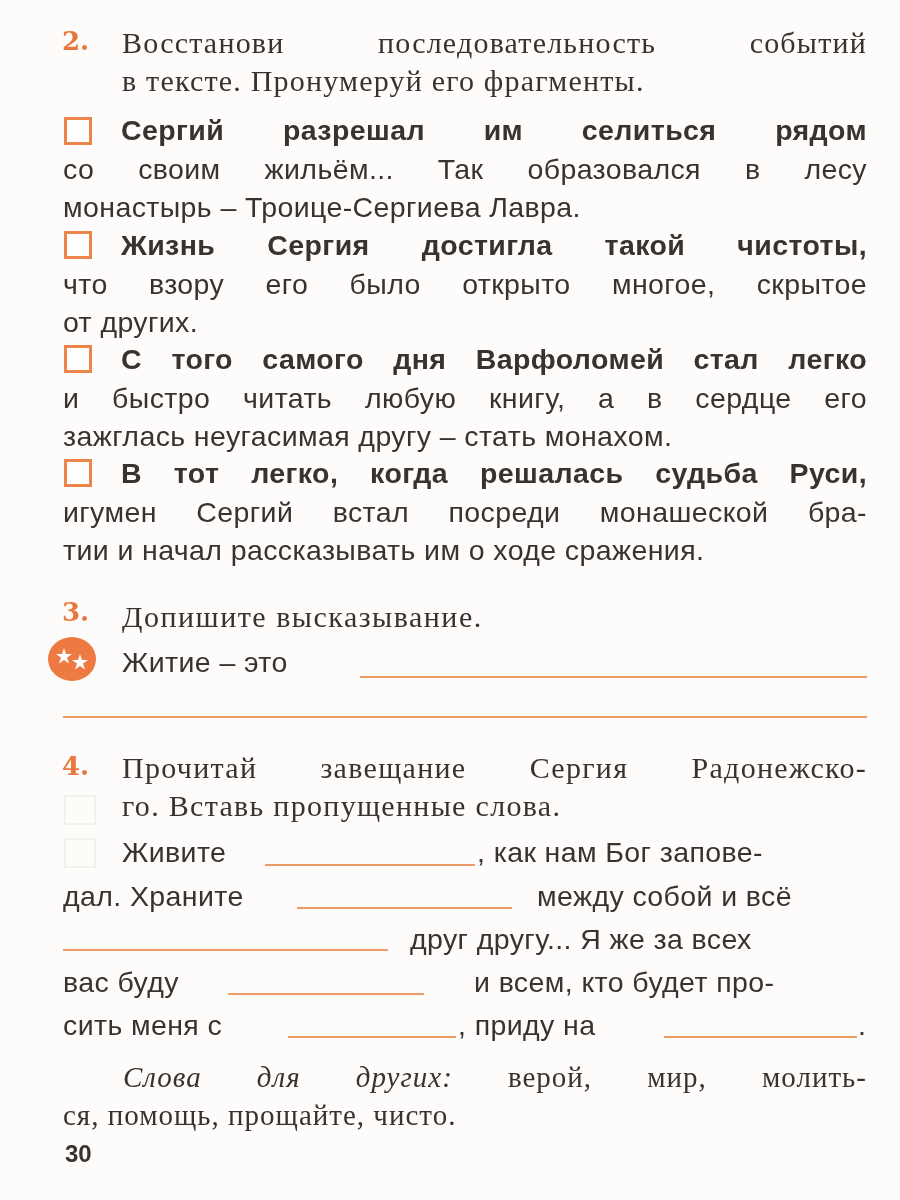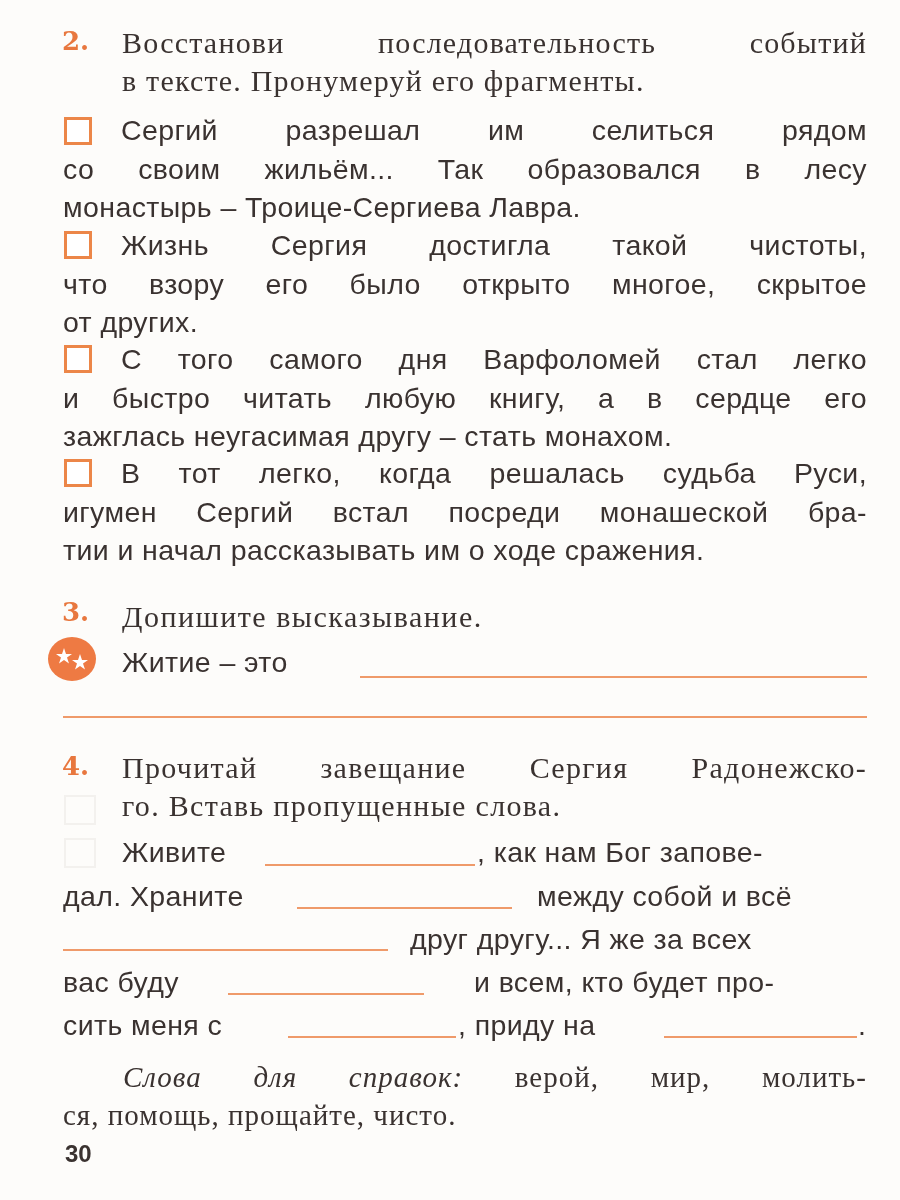--- a/index.html
+++ b/index.html
@@ -48,21 +48,21 @@
     line-height: 38.7px;
   }
   .frag .line {
     display: block;
     text-align: justify;
     text-align-last: justify;
     white-space: nowrap;
     height: 38.7px;
   }
   .frag .line.last { text-align-last: left; }
-  .frag .line.first { padding-left: 58px; }
+  .frag .line.first { padding-left: 58px; font-weight: bold; }
 
   .checkbox {
     position: absolute;
     width: 28px; height: 28px;
     border: 3px solid #ec8648;
     box-sizing: border-box;
     background: #fff;
     cursor: pointer;
   }
 
@@ -197,18 +197,18 @@
   <div class="answer-line" style="left:228px; top:993px; width:196px;"></div>
   <div class="inline-line" style="left:474px; top:966px;">и всем, кто будет про-</div>
 
   <div class="inline-line" style="left:63px; top:1009px;">сить меня с</div>
   <div class="answer-line" style="left:288px; top:1036px; width:168px;"></div>
   <div class="inline-line" style="left:458px; top:1009px;">, приду на</div>
   <div class="answer-line" style="left:664px; top:1036px; width:193px;"></div>
   <div class="inline-line" style="left:858px; top:1009px;">.</div>
 
   <div class="ref" style="top:1058px;">
-    <span class="line first"><em>Слова для справок:</em> <span>верой, мир, молить-</span></span>
+    <span class="line first"><em>Слова для других:</em> <span>верой, мир, молить-</span></span>
     <span class="line last">ся, помощь, прощайте, чисто.</span>
   </div>
 
   <div class="page-num">30</div>
 </div>
 
 </body></html>

